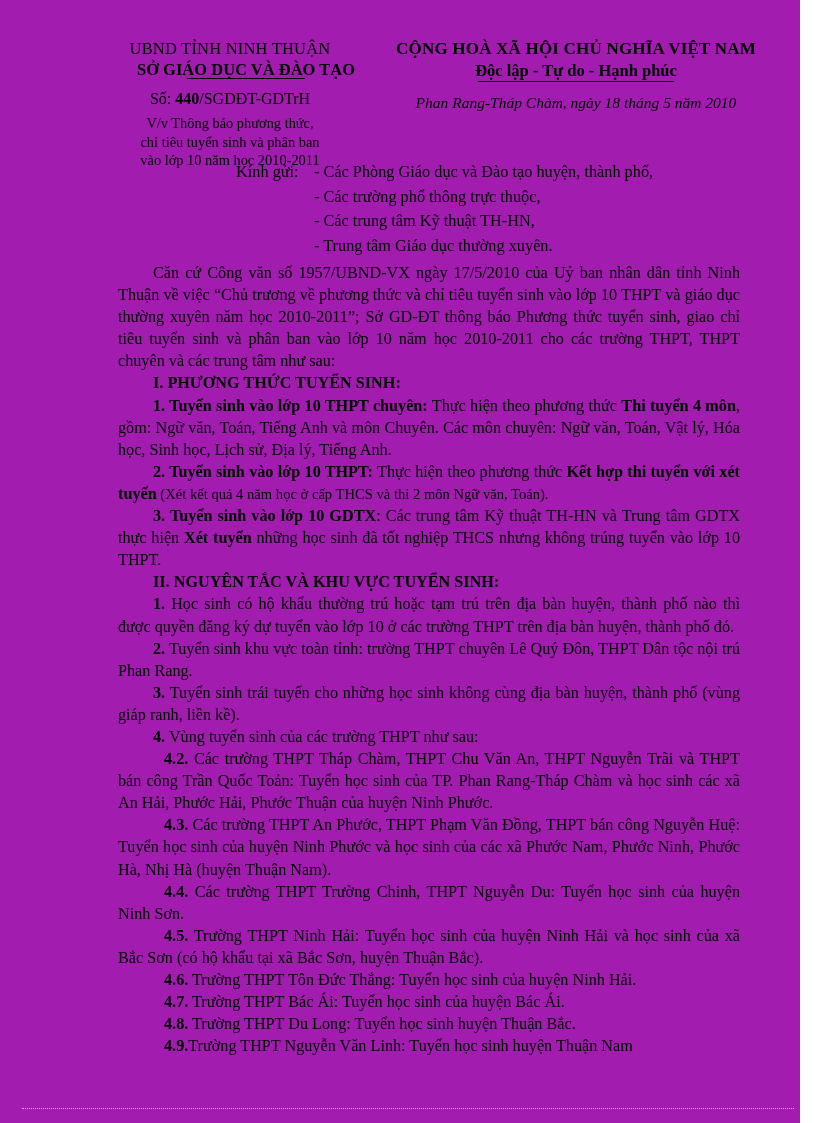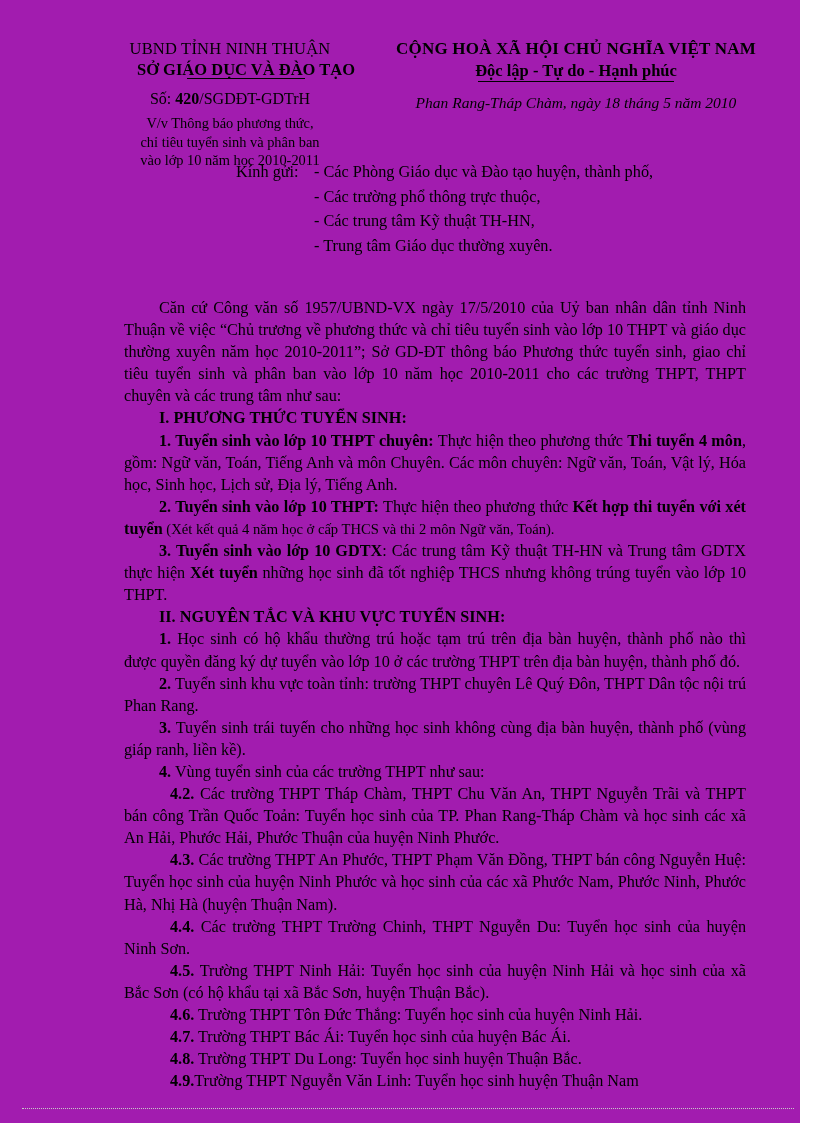--- a/index.html
+++ b/index.html
@@ -135,27 +135,26 @@
     white-space: nowrap;
   }
   .recip-text {
     white-space: nowrap;
   }
 
   
   .body-text {
     position: absolute;
     top: 262px;
-    left: 124px;
+    left: 118px;
     width: 622px;
     font-size: 16.2px;
     line-height: 22.1px;
     text-align: justify;
     text-justify: inter-word;
-    margin-top: 35px;
   }
   .body-text p {
     margin: 0;
     text-align: justify;
   }
   .p-indent { text-indent: 35px; }
   .p-indent-lg { text-indent: 46px; }
   .heading {
     font-weight: bold;
     text-indent: 35px;
@@ -170,21 +169,21 @@
 
 <div class="page">
 
   <div class="doc-header">
 
     <div class="hdr-left">
       <div class="org-line1">UBND TỈNH NINH THUẬN</div>
       <div><span class="org-line2">SỞ GIÁO DỤC VÀ ĐÀO TẠO</span></div>
       <div class="doc-number">
         <span>Số:</span>
-        <b>420</b><span>/SGDĐT-GDTrH</span>
+        <b>440</b><span>/SGDĐT-GDTrH</span>
       </div>
       <div class="subject">
         <div>V/v  Thông báo phương thức,</div>
         <div>chỉ tiêu tuyển sinh và phân ban</div>
         <div>vào lớp 10 năm học 2010-2011</div>
       </div>
     </div>
 
     <div class="hdr-right">
       <div class="nation-line1">CỘNG HOÀ XÃ HỘI CHỦ NGHĨA VIỆT NAM</div>

